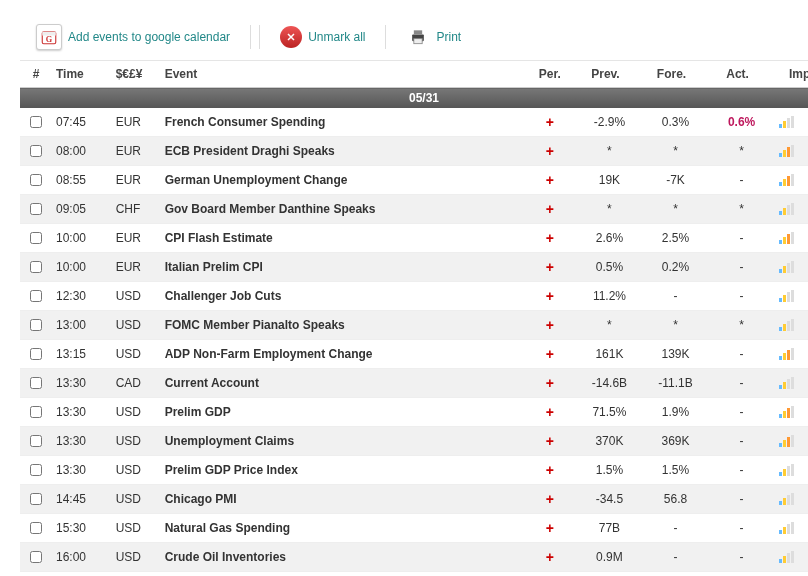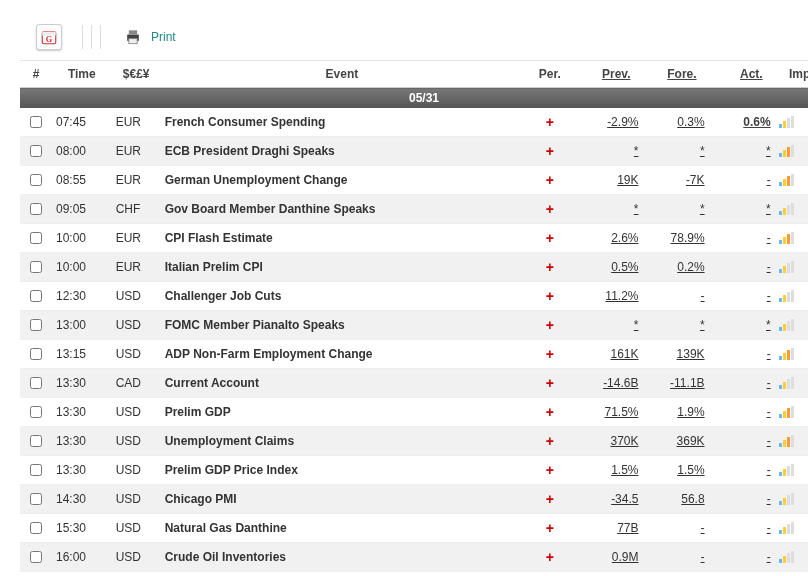--- a/index.html
+++ b/index.html
@@ -9,40 +9,40 @@
   .tool-item .lbl{font-size:12px;}
   .gcal{width:24px;height:24px;background:#fff;border:1px solid #ccc;border-radius:3px;display:flex;flex-direction:column;align-items:center;justify-content:center;box-shadow:0 1px 2px rgba(0,0,0,.2);}
   .gcal svg{display:block;}
   .circ{width:22px;height:22px;border-radius:50%;display:flex;align-items:center;justify-content:center;}
   .circ.green{background:linear-gradient(#6c3,#390);}
   .circ.red{background:linear-gradient(#e55,#b22);}
   .circ svg{width:12px;height:12px;fill:#fff;}
   .printer{width:24px;height:20px;}
   .sep{width:1px;height:24px;background:#ddd;}
   table{width:100%;border-collapse:collapse;table-layout:fixed;}
-  th{font-weight:bold;font-size:12px;text-align:center;color:#444;padding:6px 4px;border-bottom:1px solid #ccc;}
+  th{font-weight:bold;font-size:12px;text-align:left;color:#444;padding:6px 4px;border-bottom:1px solid #ccc;}
   th.c,td.c{text-align:center;}
-  th.r,td.r{text-align:right;padding-right:12px;text-decoration:underline;}
+  th.r,td.r{text-align:center;padding-right:12px;}
   .dhdr td{background:linear-gradient(#777,#555);color:#fff;font-weight:bold;text-align:center;font-size:12px;padding:3px;}
   tbody tr.row td{padding:5px 4px;border-bottom:1px solid #eee;font-size:12px;}
   tbody tr.row.odd td{background:#f1f1f1;}
   tbody tr.row.even td{background:#fff;}
   td.evname{font-weight:bold;color:#333;cursor:pointer;}
   .chk{width:12px;height:12px;}
   .plus{color:#c00;font-weight:bold;font-size:14px;cursor:pointer;}
   .bars{display:flex;align-items:flex-end;gap:1px;height:12px;cursor:pointer;}
   .bars span{width:3px;}
   .bars .b1{height:4px;background:#6bf;}
   .bars .b2{height:7px;background:#fc3;}
   .bars .b3{height:10px;background:#f93;}
   .bars .b4{height:12px;background:#f44;}
   .bars.l2 .b3,.bars.l2 .b4{background:#ddd;}
   .bars.l2 .b3{height:10px;}.bars.l2 .b4{height:12px;}
   .bars.l3 .b4{background:#ddd;}.bars.l3 .b4{height:12px;}
-  .act-pos{color:#404040;font-weight:bold;}
+  .act-pos{color:#be185d;font-weight:bold;}
   col.c-chk{width:30px;}
   col.c-time{width:56px;}
   col.c-cur{width:46px;}
   col.c-ev{width:340px;}
   col.c-per{width:50px;}
   col.c-v{width:62px;}
   col.c-imp{width:50px;}
 </style>
 </head>
 <body>
@@ -50,23 +50,32 @@
 
 <div class="toolbar">
   <div class="tool-item">
     <div class="gcal">
       <svg width="18" height="18" viewBox="0 0 24 24">
             <rect x="3" y="5" width="18" height="16" rx="2" fill="#fff" stroke="#c33" stroke-width="1.5"></rect>
             <rect x="3" y="5" width="18" height="5" fill="#eee"></rect>
             <text x="12" y="18" text-anchor="middle" font-size="11" font-weight="bold" font-family="Georgia" fill="#c33">G</text>
           </svg>
     </div>
+    <span class="lbl">Add events to google calendar</span>
   </div>
   <div class="sep"></div>
   <div class="sep"></div>
+  <div class="tool-item">
+    <div class="circ red">
+          <svg viewBox="0 0 24 24">
+            <path d="M18 6L6 18M6 6l12 12" stroke="#fff" stroke-width="3" fill="none"></path>
+          </svg>
+        </div>
+    <span class="lbl">Unmark all</span>
+  </div>
   <div class="sep"></div>
   <div class="tool-item">
     <svg class="printer" viewBox="0 0 24 24">
           <rect x="5" y="9" width="14" height="8" rx="1" fill="#444"></rect>
           <rect x="7" y="4" width="10" height="5" fill="#888"></rect>
           <rect x="7" y="14" width="10" height="6" fill="#eee" stroke="#888"></rect>
         </svg>
     <span class="lbl">Print</span>
   </div>
 </div>
@@ -172,21 +181,21 @@
             </span>
           </td>
         </tr>
         <tr class="row even">
           <td class="c"><input type="checkbox" class="chk" style=""></td>
           <td>10:00</td>
           <td>EUR</td>
           <td class="evname">CPI Flash Estimate</td>
           <td class="c"><span class="plus">+</span></td>
           <td class="r">2.6%</td>
-          <td class="r">78.9%</td>
+          <td class="r">2.5%</td>
           <td class="r ">-</td>
           <td class="c">
             <span class="bars l3">
               <span class="b1"></span>
               <span class="b2"></span>
               <span class="b3"></span>
               <span class="b4"></span>
             </span>
           </td>
         </tr>
@@ -329,41 +338,41 @@
             <span class="bars l2">
               <span class="b1"></span>
               <span class="b2"></span>
               <span class="b3"></span>
               <span class="b4"></span>
             </span>
           </td>
         </tr>
         <tr class="row odd">
           <td class="c"><input type="checkbox" class="chk" style=""></td>
-          <td>14:30</td>
+          <td>14:45</td>
           <td>USD</td>
           <td class="evname">Chicago PMI</td>
           <td class="c"><span class="plus">+</span></td>
           <td class="r">-34.5</td>
           <td class="r">56.8</td>
           <td class="r ">-</td>
           <td class="c">
             <span class="bars l2">
               <span class="b1"></span>
               <span class="b2"></span>
               <span class="b3"></span>
               <span class="b4"></span>
             </span>
           </td>
         </tr>
         <tr class="row even">
           <td class="c"><input type="checkbox" class="chk" style=""></td>
           <td>15:30</td>
           <td>USD</td>
-          <td class="evname">Natural Gas Danthine</td>
+          <td class="evname">Natural Gas Spending</td>
           <td class="c"><span class="plus">+</span></td>
           <td class="r">77B</td>
           <td class="r">-</td>
           <td class="r ">-</td>
           <td class="c">
             <span class="bars l2">
               <span class="b1"></span>
               <span class="b2"></span>
               <span class="b3"></span>
               <span class="b4"></span>

